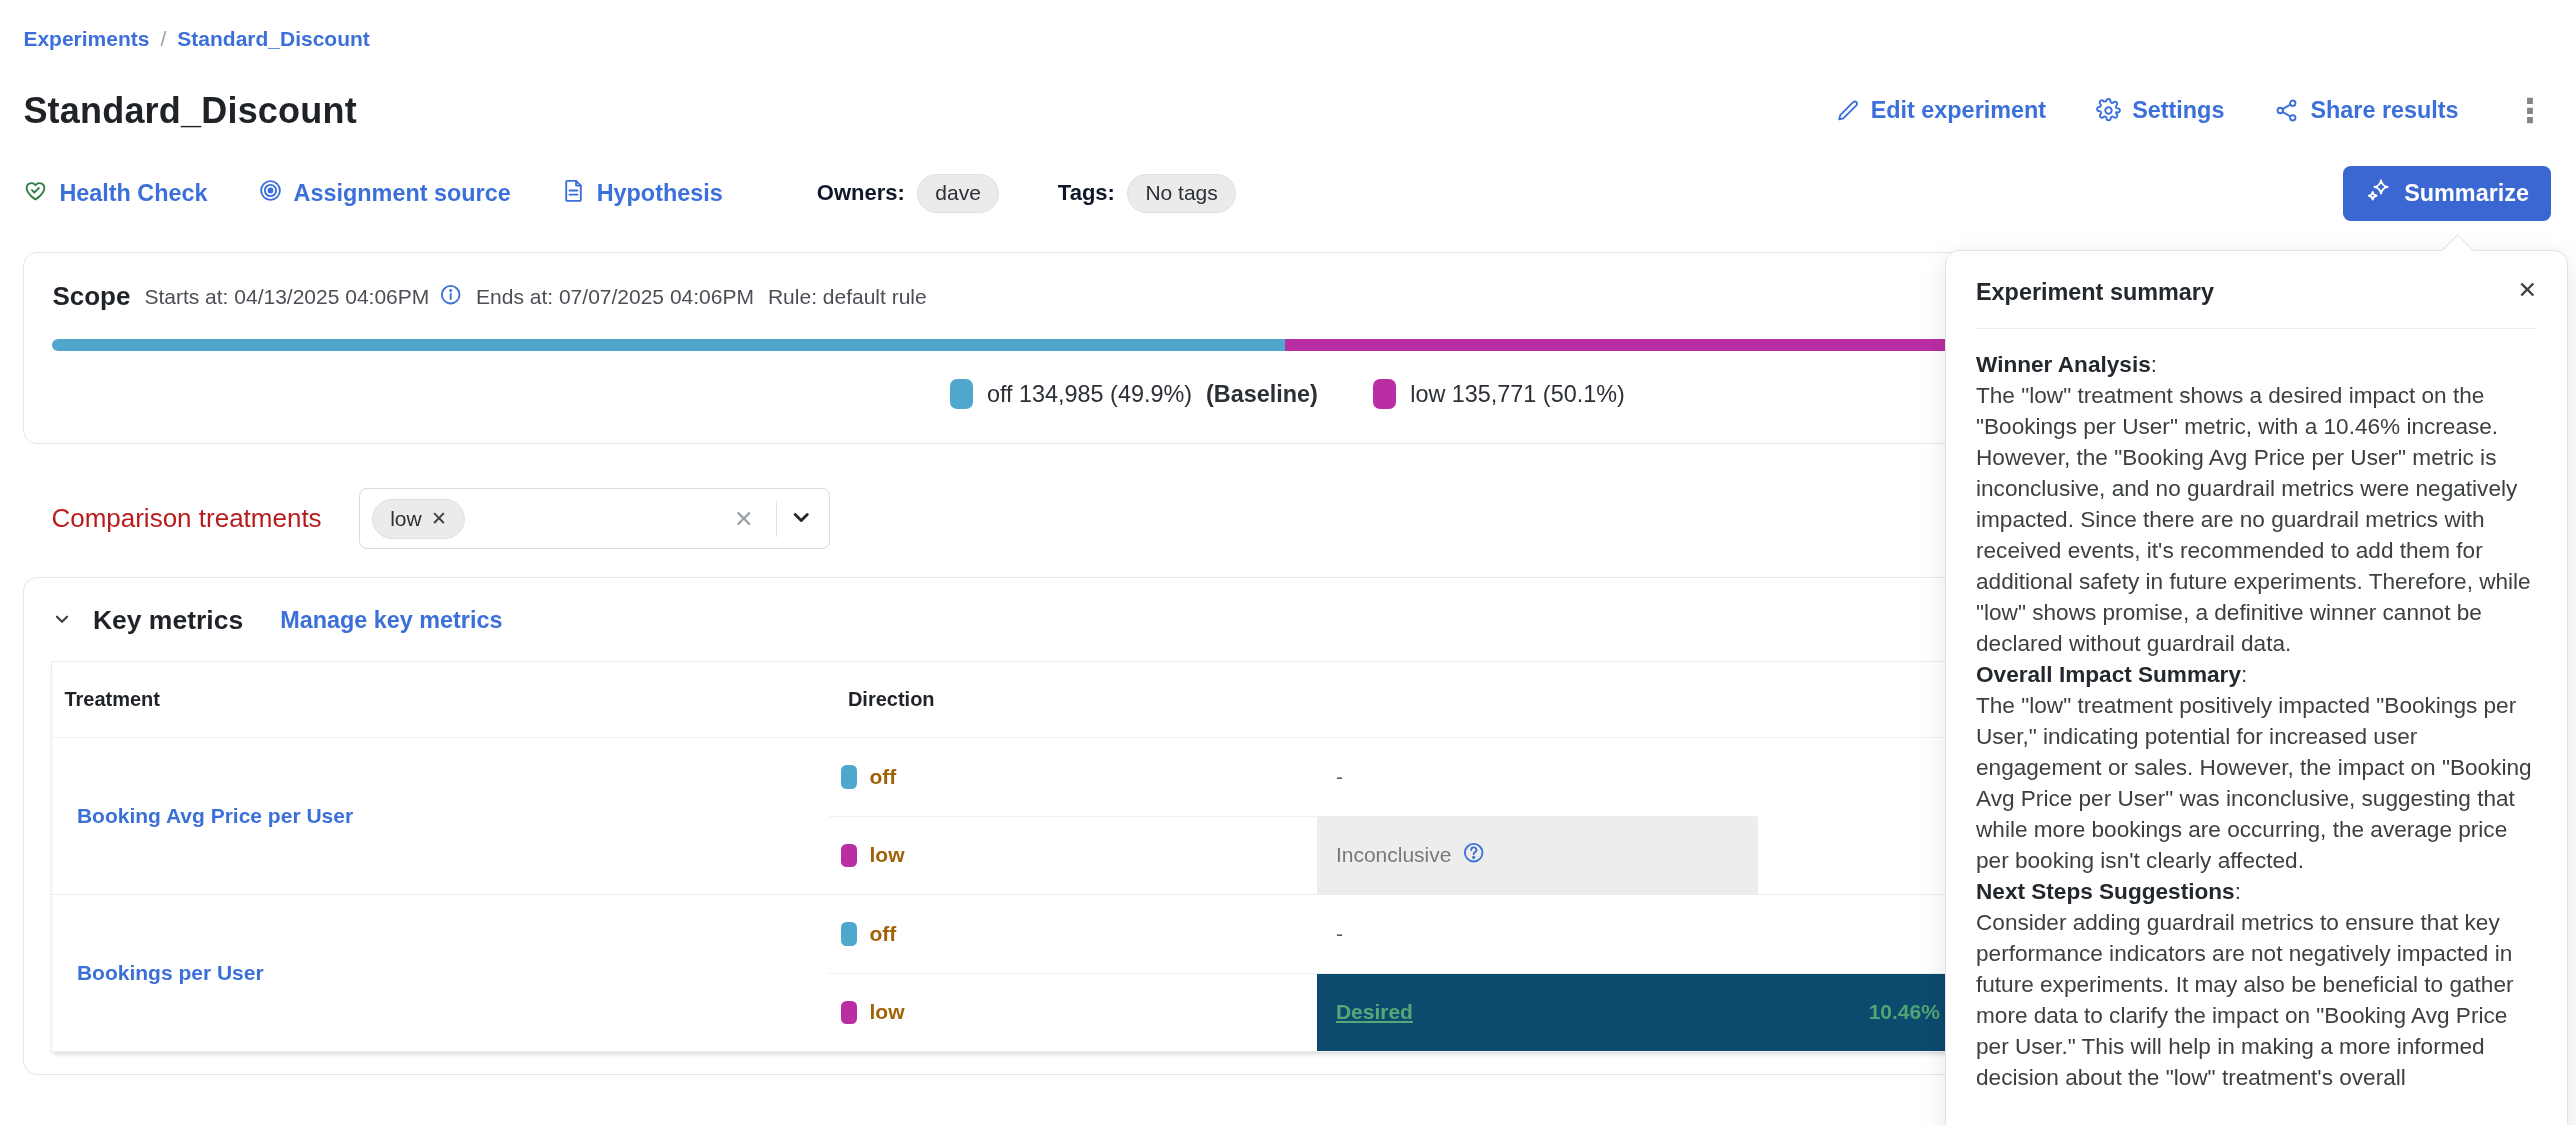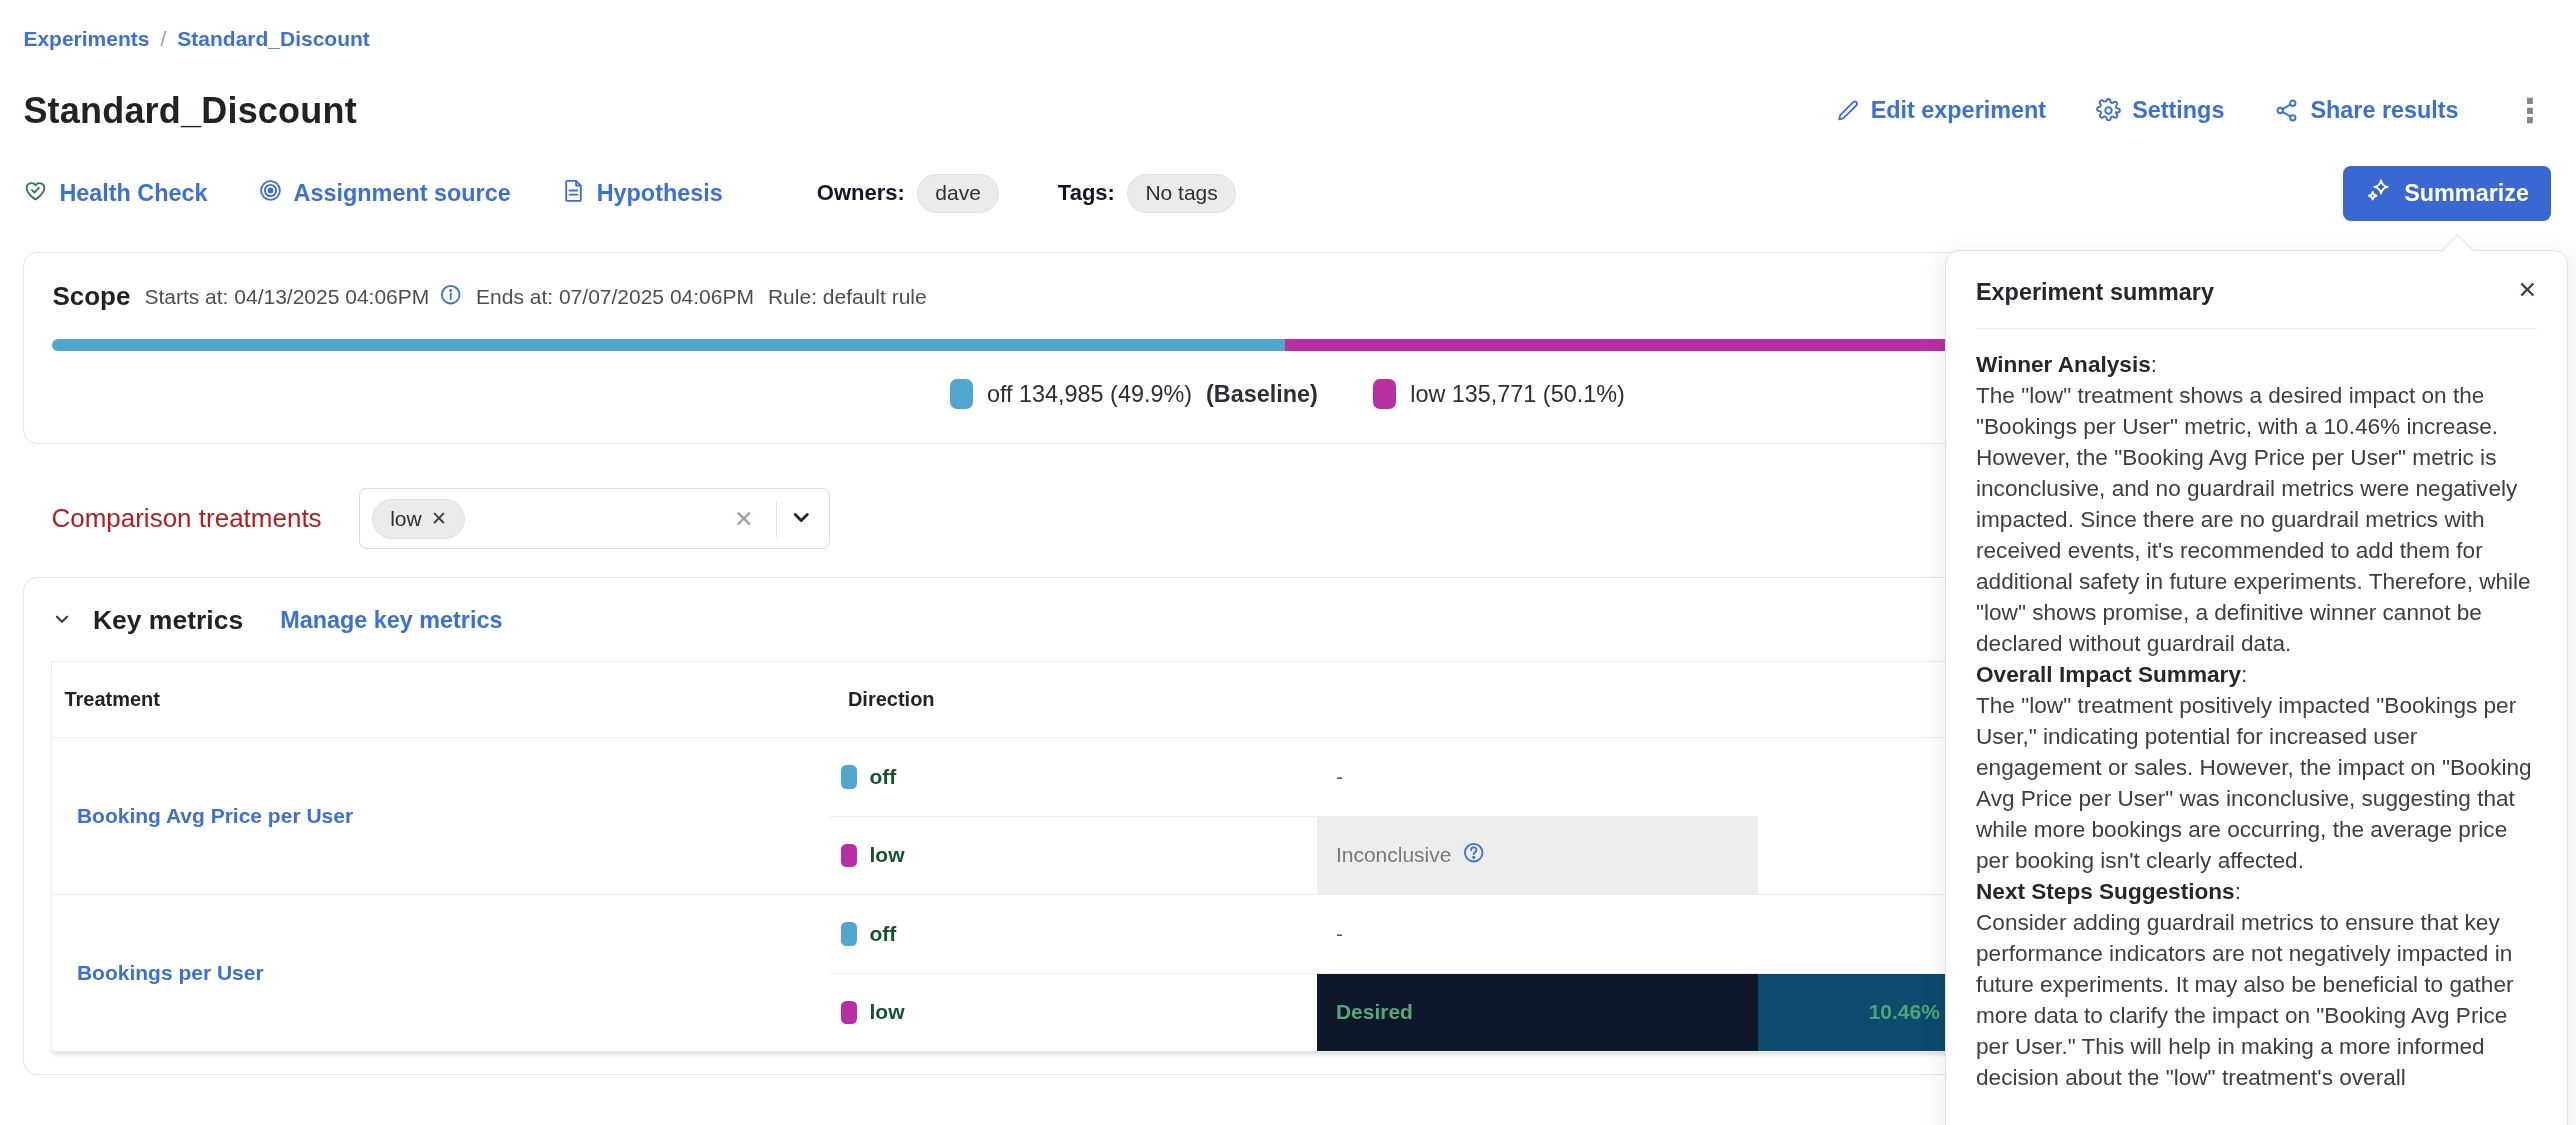--- a/index.html
+++ b/index.html
@@ -68,26 +68,26 @@
 
   .metrics-table { margin-top:25px; border:1.6px solid #ececec; box-shadow:0 3.9px 4.7px -2.3px rgba(0,0,0,.16); }
   .t-head { display:grid; grid-template-columns:777px 488px 441px 226px 1fr; height:76px; align-items:center;
     border-bottom:1.6px solid #f0f0f0; font-size:20px; font-weight:700; color:#1f2328; }
   .t-head .c1 { padding-left:25px; } .t-head .c2 { padding-left:12.5px; } .t-head .c3 { padding-left:19px; }
   .t-group { display:grid; grid-template-columns:777px 488px 441px 226px 1fr; grid-auto-rows:78px; }
   .t-group + .t-group { border-top:1.6px solid #ececec; }
   .metric-cell { grid-column:1; grid-row:1 / span 2; display:flex; align-items:center; padding-left:25px; }
   .metric-link { color:#3b6fd9; font-size:21px; font-weight:600; cursor:pointer; }
   .cell { display:flex; align-items:center; }
-  .treat-cell { padding-left:12.5px; gap:12.5px; font-size:21px; font-weight:700; color:#14532d; }
+  .treat-cell { padding-left:12.5px; gap:12.5px; font-size:21px; font-weight:700; color:#a16207; }
   .dir-cell { padding-left:19px; font-size:21px; color:#55595f; gap:11px; }
   .val-cell { justify-content:flex-end; padding-right:44px; font-size:21px; }
   .r2 { border-top:1.6px solid #f0f0f0; }
   .bg-gray { background:#ededed; } .bg-gray-lt { background:#f4f4f4; }
-  .bg-green { background:#0f172a; } .bg-green-lt { background:#0c4a6e; }
+  .bg-green { background:#0c4a6e;text-decoration:underline; } .bg-green-lt { background:#0c4a6e; }
   .dir-inconclusive { color:#75797e; }
   .dir-desired { color:#57a878; font-weight:600; }
   .val-neg { color:#4d5156; font-weight:600; }
   .val-pos { color:#4fa474; font-weight:700; }
 
   
   .summary-panel { position:absolute; left:1945px; top:250px; width:623px; height:929px; background:#ffffff;
     border:1.6px solid #e2e2e2; border-radius:14px; box-shadow:0 7.8px 26.5px rgba(0,0,0,.10); z-index:5; }
   .panel-caret { position:absolute; top:-12.5px; left:500px; width:23.4px; height:23.4px; background:#ffffff;
     transform:rotate(45deg); border-left:1.6px solid #e2e2e2; border-top:1.6px solid #e2e2e2; }

